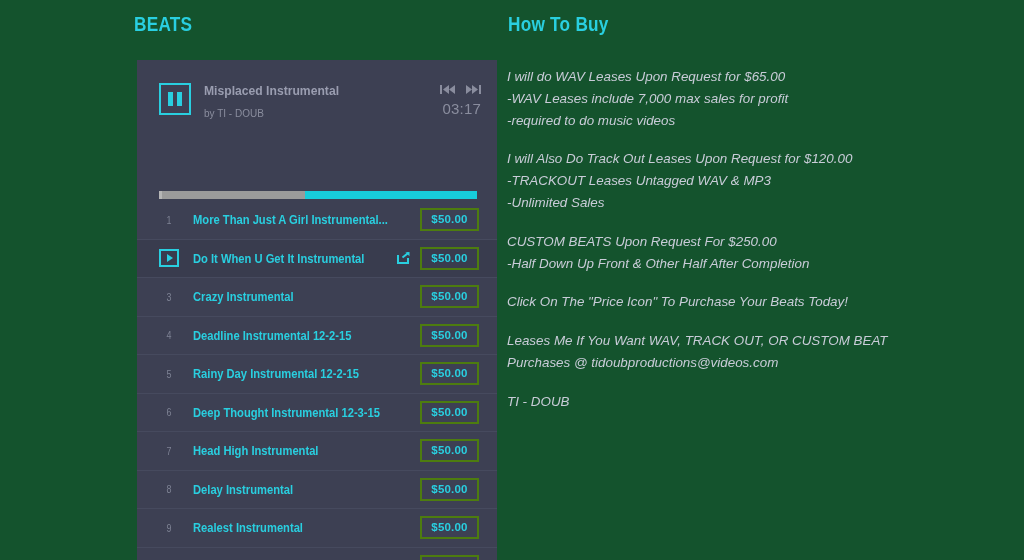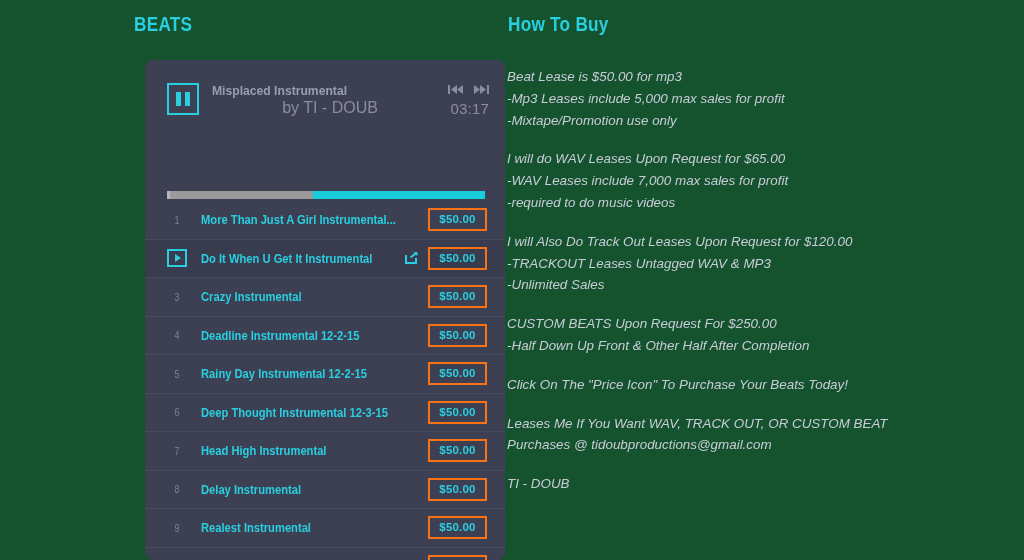--- a/index.html
+++ b/index.html
@@ -32,27 +32,26 @@
     letter-spacing: 0.3px;
     font-stretch: condensed;
     transform: scaleX(0.82);
     transform-origin: left center;
     margin-top: 12px;
     margin-left: 1px;
     white-space: nowrap;
   }
   #player-panel {
     position: absolute;
-    left: 12px;
+    left: 4px;
     top: 60px;
     width: 360px;
     height: 500px;
     background: #3d4053;
     overflow: hidden;
-    border-radius: 8px;
   }
   .player-head {
     position: relative;
     height: 70px;
     padding: 22px 16px 0 22px;
     display: flex;
     align-items: flex-start;
   }
   .pause-btn {
     width: 32px;
@@ -83,25 +82,24 @@
     font-size: 13.5px;
     font-weight: bold;
     font-stretch: condensed;
     transform: scaleX(0.9);
     transform-origin: left center;
     white-space: nowrap;
     line-height: 17px;
   }
   .now-artist {
     color: #8a8d9e;
-    font-size: 16px;
+    font-size: 10px;
     line-height: 16px;
-    margin-top: 1px;
+    margin-top: 7px;
     white-space: nowrap;
-    text-align: center;
   }
   .head-right {
     text-align: right;
     flex: none;
     margin-top: 2px;
   }
   .skip-row {
     display: flex;
     gap: 11px;
     justify-content: flex-end;
@@ -196,21 +194,21 @@
     overflow: hidden;
   }
   .tshare {
     flex: none;
     margin-right: 10px;
     line-height: 0;
     cursor: pointer;
   }
   .tprice {
     flex: none;
-    border: 2px solid #f97316;
+    border: 2px solid #4d7c0f;
     color: #29cfe0;
     font-size: 11.5px;
     font-weight: bold;
     font-stretch: condensed;
     padding: 3px 0 4px 0;
     width: 59px;
     text-align: center;
     letter-spacing: 0.2px;
     background: transparent;
     cursor: pointer;
@@ -343,44 +341,39 @@
             <button class="tprice">$50.00</button>
           </div>
         </div>
     </div>
   </div>
 
   <div id="right-col">
     <div class="section-title">How To Buy</div>
     <div id="howto-body">
         <div class="para">
-          <div class="line">Beat Lease is $50.00 for mp3</div>
-          <div class="line">-Mp3 Leases include 5,000 max sales for profit</div>
-          <div class="line">-Mixtape/Promotion use only</div>
-        </div>
-        <div class="para">
           <div class="line">I will do WAV Leases Upon Request for $65.00</div>
           <div class="line">-WAV Leases include 7,000 max sales for profit</div>
           <div class="line">-required to do music videos</div>
         </div>
         <div class="para">
           <div class="line">I will Also Do Track Out Leases Upon Request for $120.00</div>
           <div class="line">-TRACKOUT Leases Untagged WAV &amp; MP3</div>
           <div class="line">-Unlimited Sales</div>
         </div>
         <div class="para">
           <div class="line">CUSTOM BEATS Upon Request For $250.00</div>
           <div class="line">-Half Down Up Front &amp; Other Half After Completion</div>
         </div>
         <div class="para">
           <div class="line">Click On The "Price Icon" To Purchase Your Beats Today!</div>
         </div>
         <div class="para">
           <div class="line">Leases Me If You Want WAV, TRACK OUT, OR CUSTOM BEAT</div>
-          <div class="line">Purchases @ tidoubproductions@gmail.com</div>
+          <div class="line">Purchases @ tidoubproductions@videos.com</div>
         </div>
         <div class="para">
           <div class="line">TI - DOUB</div>
         </div>
       </div>
   </div>
 
 </div>
 
 </body></html>

